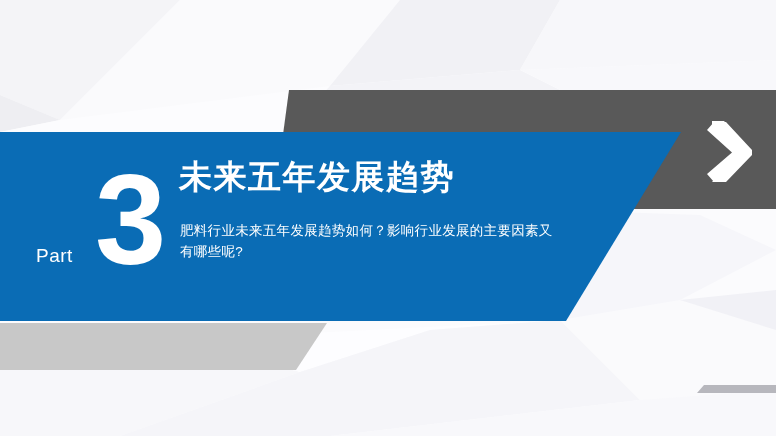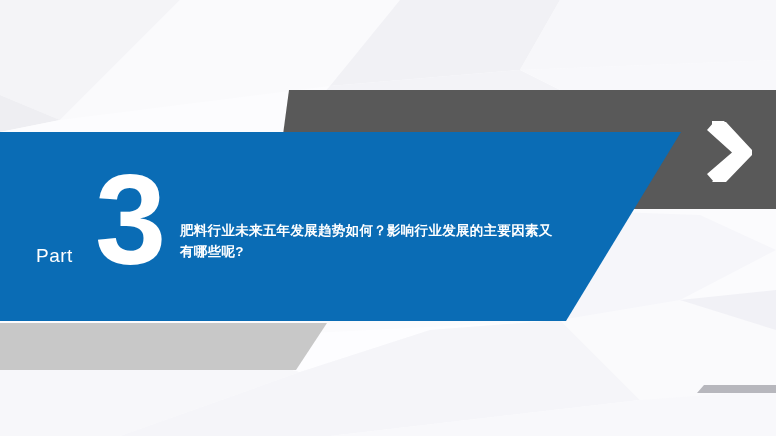--- a/index.html
+++ b/index.html
@@ -98,21 +98,21 @@
     letter-spacing: 1.5px;
     line-height: 1.15;
     white-space: nowrap;
   }
   .section-subtitle {
     position: absolute;
     left: 180px;
     top: 221px;
     width: 380px;
     font-size: 13.5px;
-    font-weight: bold;
+    font-weight: normal;
     color: #ffffff;
     line-height: 1.55;
     letter-spacing: 0.3px;
   }
 
   
   .chevron {
     position: absolute;
     left: 706px;
     top: 118px;
@@ -158,20 +158,21 @@
   </svg>
 
   <svg class="sliver" viewBox="0 0 776 436" preserveAspectRatio="none">
     <polygon points="704,385 776,385 776,393 697,393" fill="#b7b7bd"></polygon>
   </svg>
 
   <div class="part-label">Part</div>
 
   <div class="part-number">3</div>
 
+  <div class="section-title">未来五年发展趋势</div>
 
   <div class="section-subtitle">肥料行业未来五年发展趋势如何？影响行业发展的主要因素又有哪些呢?</div>
 
   <svg class="chevron" viewBox="0 0 52 68">
     <polygon points="8,4 20,4 46,32 46,37 20,64 8,64 1,56 26,34.5 1,12" fill="#ffffff"></polygon>
     <polygon points="6,3 18,3 45,32.5 18,64 6,64 33,34 6,8" fill="#ffffff"></polygon>
   </svg>
 
 </div>
 

